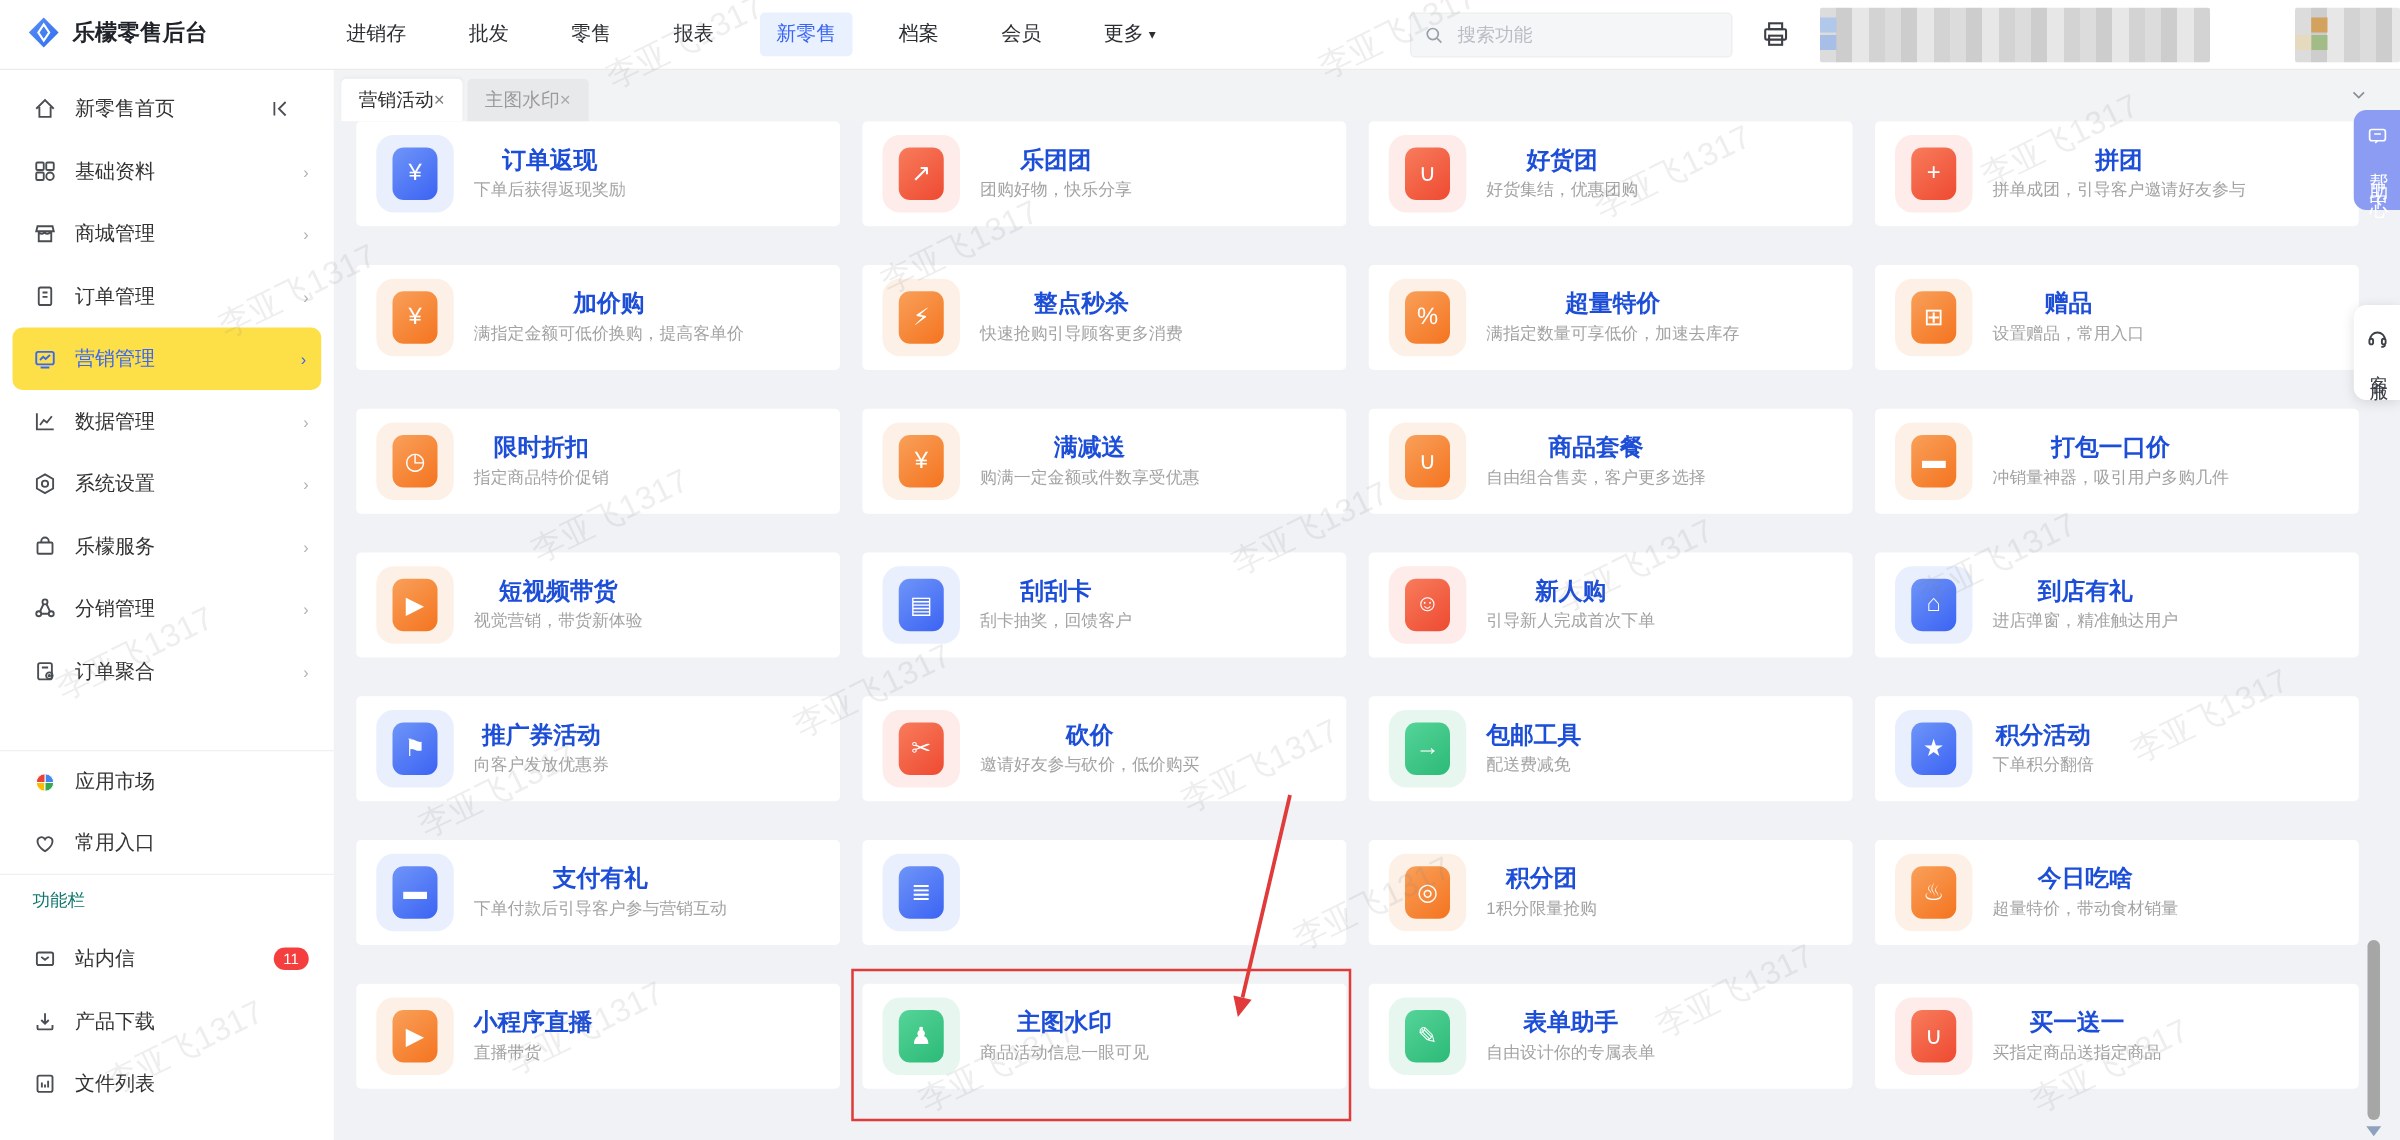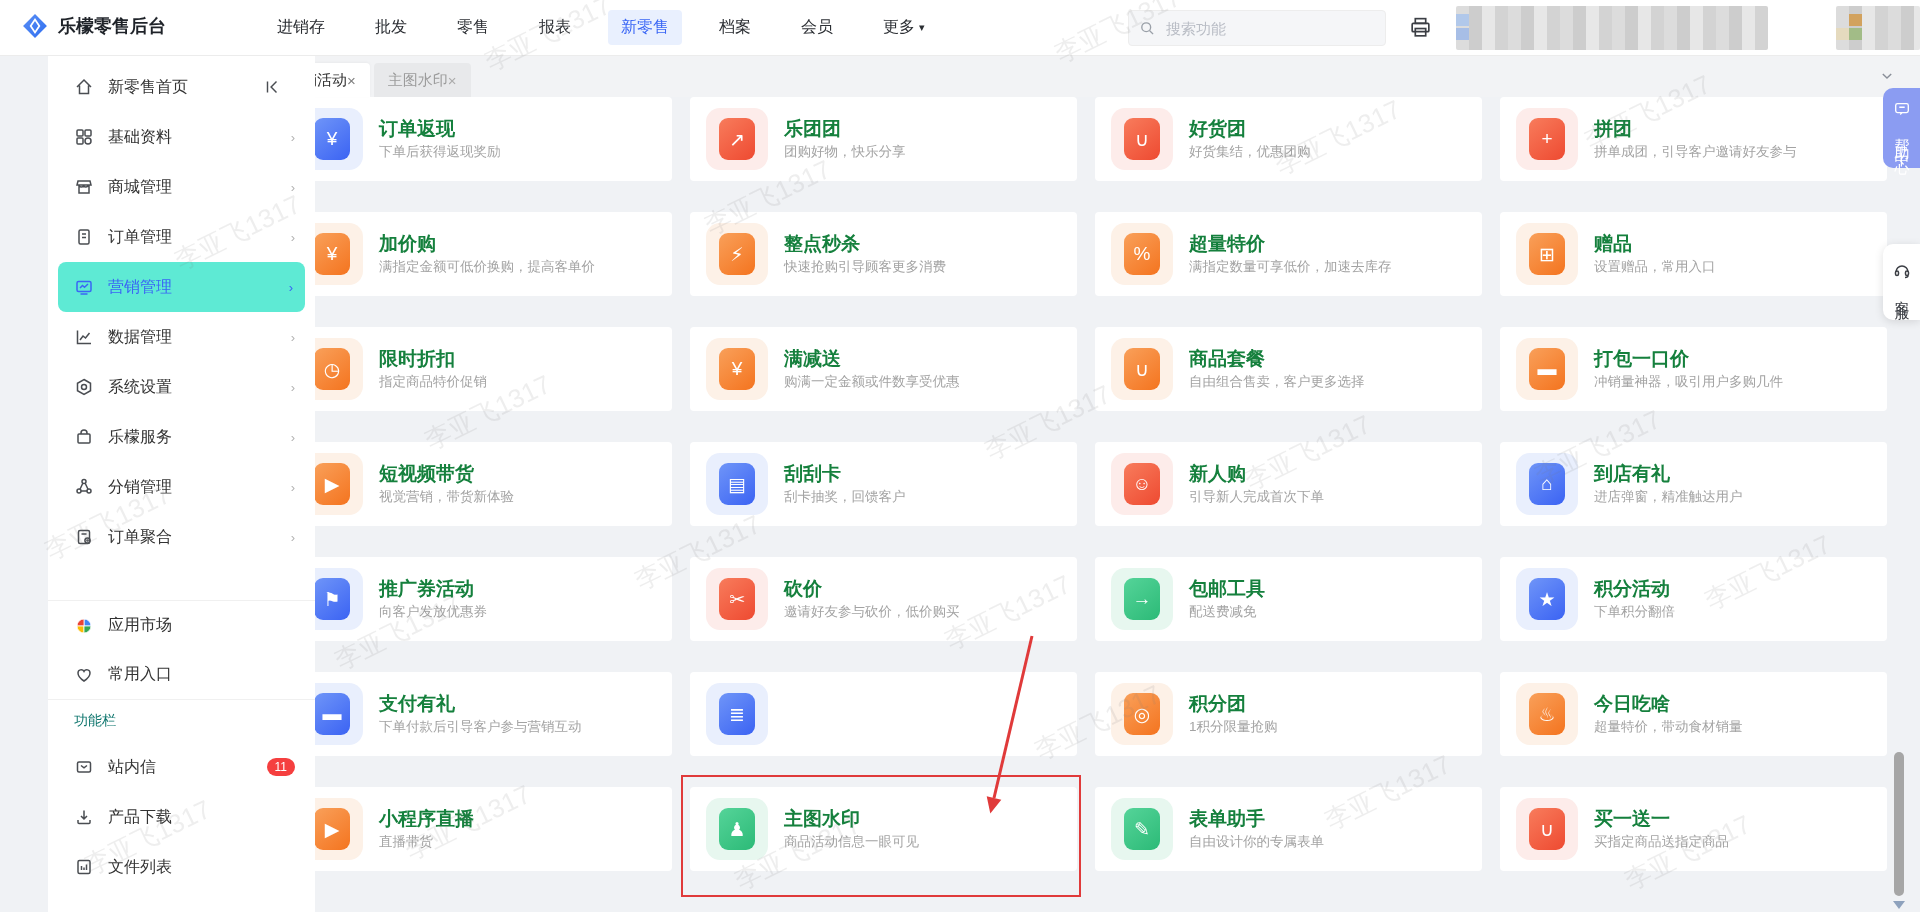--- a/index.html
+++ b/index.html
@@ -18,26 +18,26 @@
   .search-box input{border:none;outline:none;background:transparent;font-size:15px;color:#333;width:190px;}
   .search-box input::placeholder{color:#b9bdc5;}
   .printer{position:absolute;left:1408px;top:15px;}
   .mosaic{position:absolute;top:6px;height:44px;border-radius:2px;overflow:hidden;
     background-image:
       repeating-linear-gradient(90deg,#dcdcdc 0 13px,#cdcdcd 13px 26px,#e7e7e7 26px 39px,#d3d3d3 39px 52px),
       repeating-linear-gradient(0deg,rgba(255,255,255,.45) 0 11px,rgba(0,0,0,.05) 11px 22px);}
   .mosaic .cell{position:absolute;width:13px;height:12px;opacity:.85;}
 
   
-  .sidebar{position:absolute;left:0;top:56px;width:267px;bottom:0;background:#fff;z-index:10;padding-top:6px;margin-left:48px;}
+  .sidebar{position:absolute;left:0;top:56px;width:267px;bottom:0;background:#fff;z-index:10;padding-top:6px;}
   .srow{height:50px;display:flex;align-items:center;padding:0 20px 0 26px;font-size:16px;color:#333;cursor:pointer;}
   .srow svg{flex:0 0 auto;margin-right:14px;color:#4a4d52;}
   .srow .slabel{flex:1 1 auto;}
   .srow .chev{color:#b3b3b3;font-size:13px;}
-  .srow.sel{background:#5eead4;border-radius:8px;margin:0 10px;padding:0 12px 0 16px;color:#3a66f5;}
+  .srow.sel{background:#fde047;border-radius:8px;margin:0 10px;padding:0 12px 0 16px;color:#3a66f5;}
   .srow.sel svg{color:#3a66f5;}
   .srow.sel .chev{color:#3a66f5;}
   .sdivider{height:1px;background:#f0f0f0;margin:0 0;}
   .sdiv1{margin-top:38px;}
   .ssection{height:42px;display:flex;align-items:center;padding-left:26px;font-size:14px;color:#0f766e;}
   .badge{margin-left:auto;background:#f53f3f;color:#fff;font-size:12px;line-height:18px;padding:0 8px;border-radius:9px;}
   .collapse{margin-left:auto;color:#596066;display:flex;}
 
   
   .tabstrip{position:absolute;left:267px;top:56px;right:0;height:41px;background:#f2f3f5;z-index:5;display:flex;align-items:flex-end;padding-left:6px;}
@@ -48,21 +48,21 @@
   .tab[data-active="false"] .x{color:#ababab;}
   .tab-overflow{position:absolute;right:18px;top:8px;width:30px;height:24px;border-radius:4px;display:flex;align-items:center;justify-content:center;color:#8a8f99;cursor:pointer;}
 
   
   .content{position:absolute;left:267px;top:97px;right:0;bottom:0;background:#f0f2f5;}
   .cards{position:absolute;left:18px;top:0;width:1602px;display:grid;grid-template-columns:repeat(4,1fr);gap:31px 18px;}
   .card{position:relative;height:84px;background:#fff;border-radius:4px;display:flex;align-items:center;padding-left:16px;cursor:pointer;}
   .tile{width:62px;height:62px;border-radius:14px;display:flex;align-items:center;justify-content:center;margin-right:16px;background:var(--tile);}
   .gicon{width:36px;height:42px;border-radius:9px;background:linear-gradient(140deg,var(--g1),var(--g2));color:#fff;font-size:19px;display:flex;align-items:center;justify-content:center;}
   .card .ct{display:flex;flex-direction:column;gap:7px;}
-  .card .t{font-size:19px;font-weight:bold;color:#15803d;line-height:1;}
+  .card .t{font-size:19px;font-weight:bold;color:#1d4ed8;line-height:1;text-align:center;}
   .card .s{font-size:13.5px;color:#a3a3a3;line-height:1;}
   .card[data-theme="blue"]{--tile:#e9effd;--g1:#6f95f8;--g2:#3b63f3;}
   .card[data-theme="orange"]{--tile:#fdf1e7;--g1:#f9a05a;--g2:#f4741f;}
   .card[data-theme="red"]{--tile:#fdecea;--g1:#f87c5c;--g2:#ee4a31;}
   .card[data-theme="green"]{--tile:#e7f7ef;--g1:#55d499;--g2:#2cba77;}
   .card.hl{z-index:2;}
   .card.hl::after{content:"";position:absolute;left:-9px;right:-4px;top:-12px;bottom:-26px;border:2px solid #e03a3a;pointer-events:none;}
 
   
   .help-tab{position:absolute;right:0;top:88px;width:37px;background:#8b9cf2;border-radius:10px 0 0 10px;color:#fff;display:flex;flex-direction:column;align-items:center;padding:12px 0 14px;z-index:50;cursor:pointer;}

